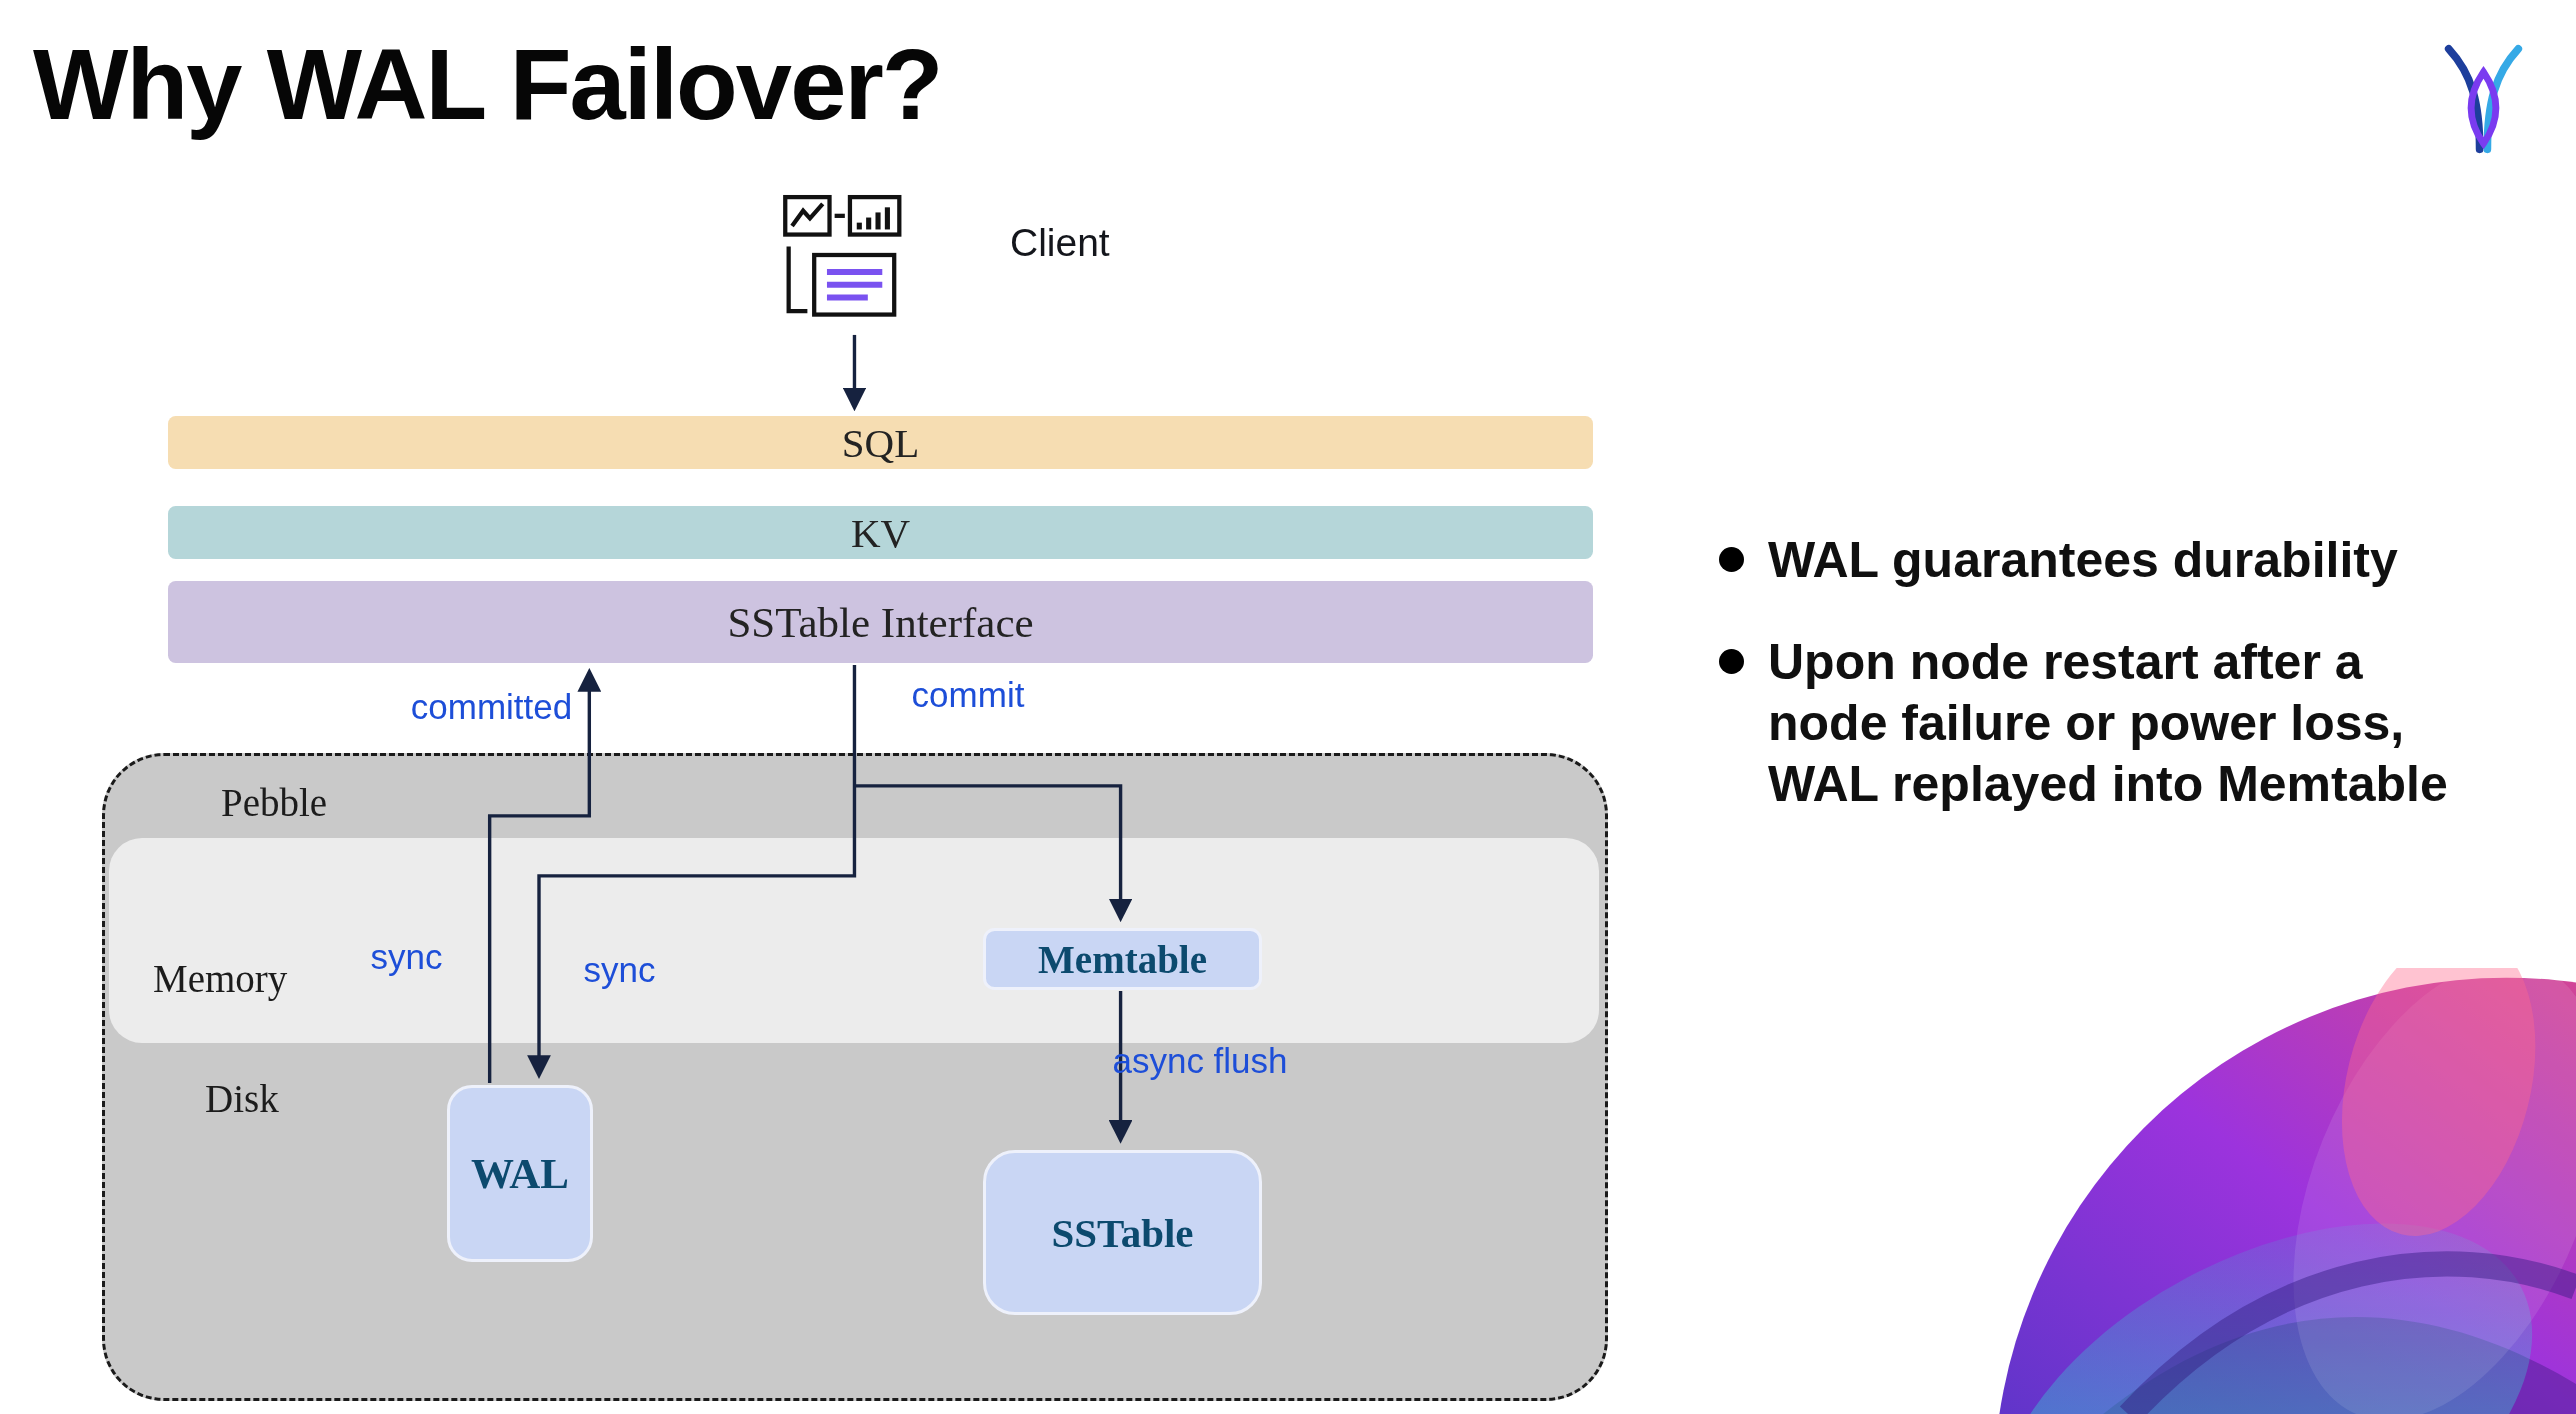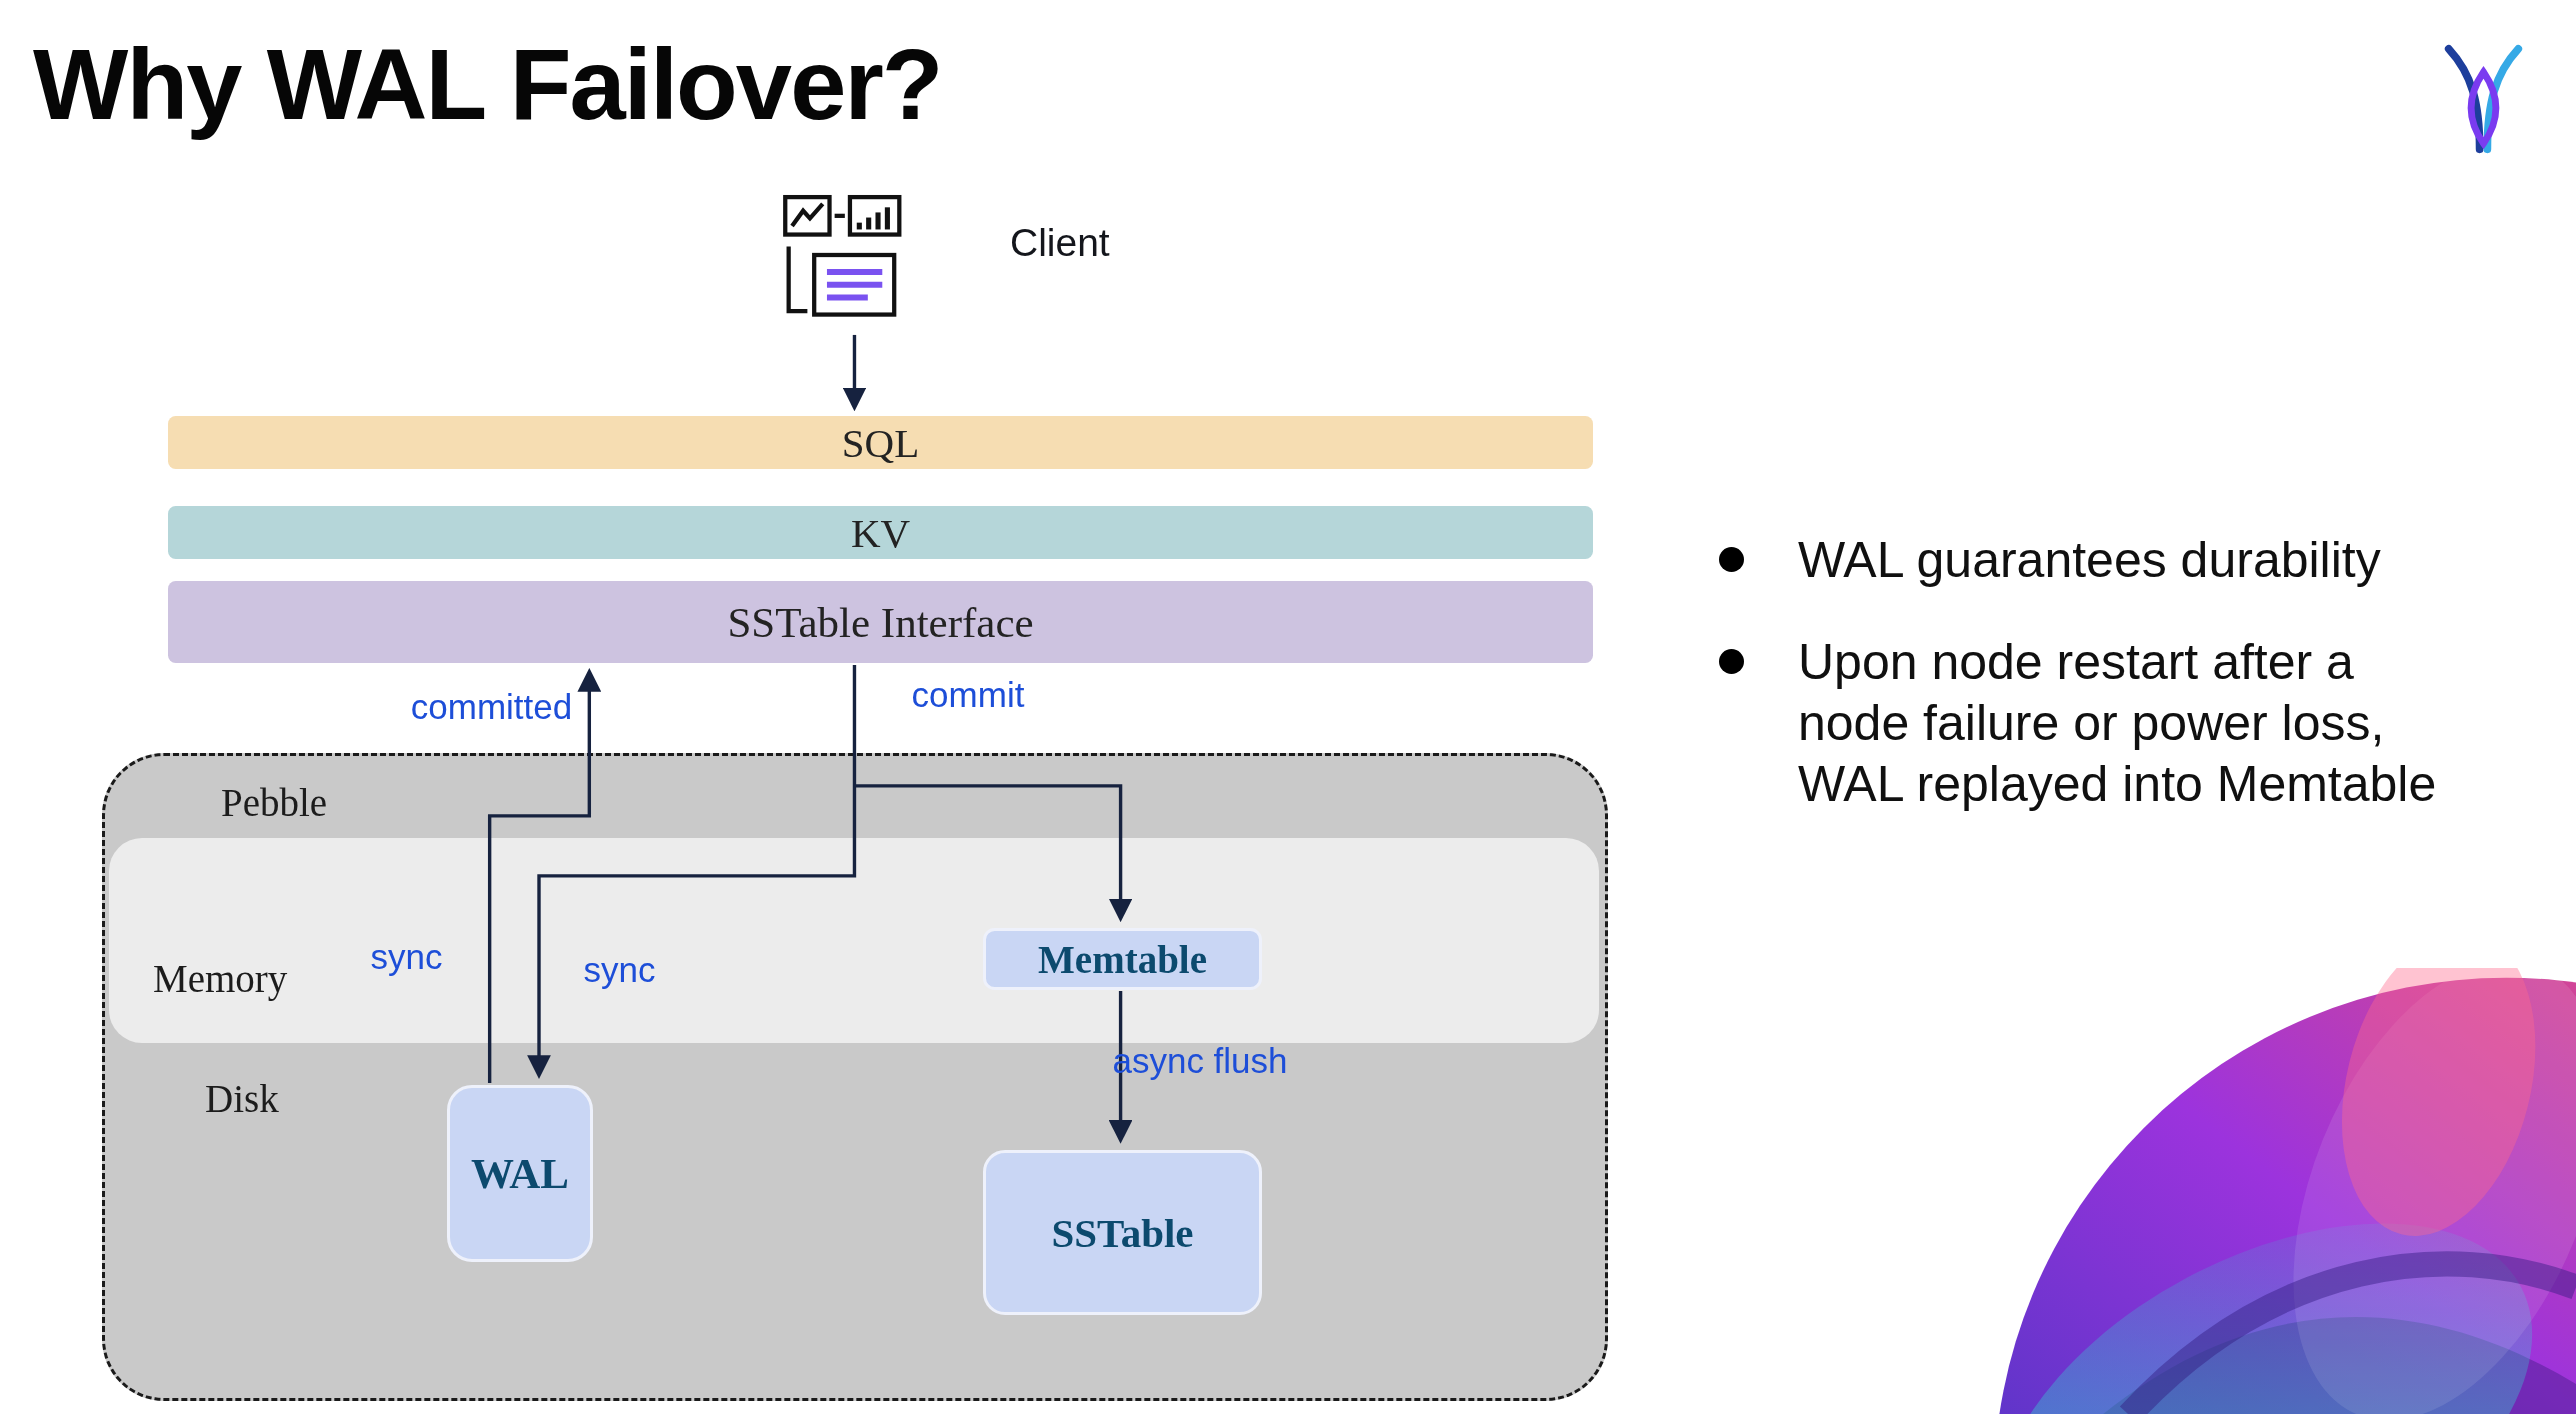--- a/index.html
+++ b/index.html
@@ -24,33 +24,33 @@
 
   .region-label { font-family:"Liberation Serif", serif; font-size:39px; color:#1c1c1c; }
   .pebble-label { left:221px; top:780px; }
   .memory-label { left:153px; top:956px; }
   .disk-label   { left:205px; top:1076px; }
 
   .node { background:#c9d6f4; border:3.9px solid #eef1fb; display:flex; align-items:center; justify-content:center;
           font-family:"Liberation Serif", serif; font-weight:700; color:#0c4a6e; }
   .node-wal      { left:447px;  top:1085px; width:146px; height:177px; border-radius:25px; font-size:43px;align-items:center; }
   .node-memtable { left:983px; top:928px;  width:279px; height:62px;  border-radius:11.6px; font-size:39px; }
-  .node-sstable  { left:983px; top:1150px; width:279px; height:165px; border-radius:22px; font-size:41px; }
+  .node-sstable  { left:983px; top:1150px; width:279px; height:165px; border-radius:32px; font-size:41px; }
 
   .arrows { left:0; top:0; pointer-events:none; }
 
   .edge-label { font-size:35px; color:#1d4ed8; text-align:center; }
   .lbl-committed  { left:385px;  top:687px;  width:213px; }
   .lbl-commit     { left:881px;  top:675px;  width:174px; }
   .lbl-sync-left  { left:329px;  top:937px;  width:155px; }
   .lbl-sync-right { left:542px;  top:950px;  width:155px; }
   .lbl-async      { left:1084px; top:1041px; width:232px; }
 
   .bullets { left:1719px; top:530px; width:832px; }
-  .bullet { display:flex; gap:54px; margin-bottom:41px; }
+  .bullet { display:flex; gap:24px; margin-bottom:41px;font-weight:bold; }
   .dot { width:25px; height:25px; background:#000; border-radius:50%; margin-top:17.4px; flex:0 0 25px; }
   .bullet-text { font-size:50px; color:#101010; line-height:61px; }
 
   .logo-icon { left:2435px; top:43px; }
   .client-icon { left:780px; top:192px; }
   .brand-art { left:1984px; top:968px; }
 </style>
 </head>
 <body>
 

